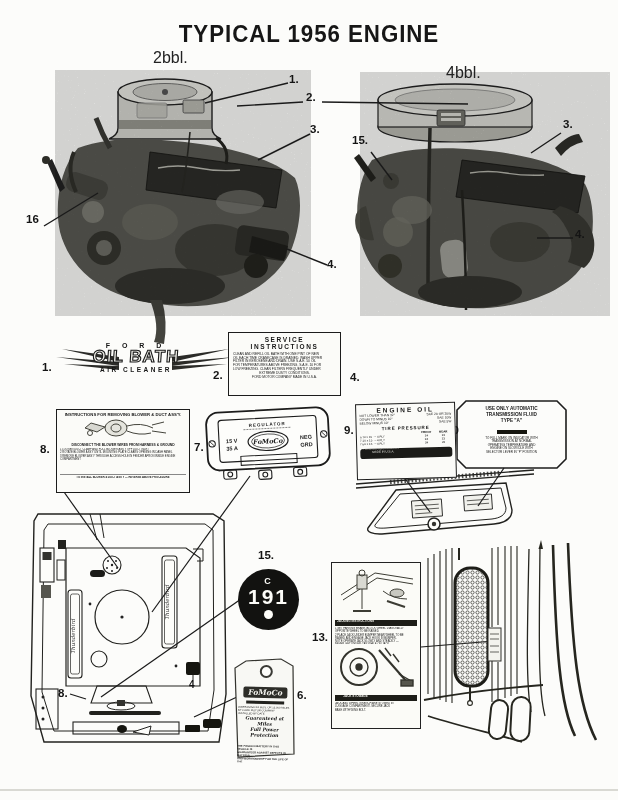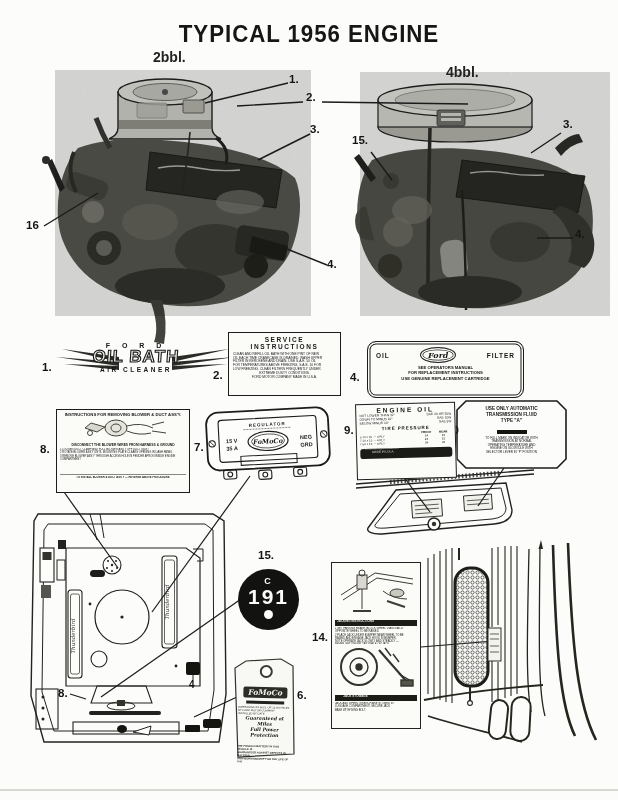--- a/index.html
+++ b/index.html
@@ -1,18 +1,18 @@
 <!DOCTYPE html>
 <html><head>
 <meta charset="utf-8">
 <style>
   html,body{margin:0;padding:0;background:#e8e8e4;}
   .page{position:relative;width:618px;height:800px;background:#fcfcfa;font-family:"Liberation Sans",sans-serif;color:#1a1a1a;overflow:hidden;margin:0 auto;}
   .title{position:absolute;left:0;right:0;top:20px;text-align:center;font-size:24px;font-weight:bold;letter-spacing:1px;transform:scaleX(.93);color:#161616;}
-  .bbl{position:absolute;font-size:14px;font-weight:bold;color:#222;}
+  .bbl{position:absolute;font-size:16px;font-weight:normal;color:#222;}
   .co{position:absolute;font-weight:bold;font-size:11.5px;color:#141414;line-height:1;}
   .art{position:absolute;left:0;top:0;}
   
   .decal{position:absolute;box-sizing:border-box;background:#fbfbf8;color:#161616;}
   .bordered{border:1.5px solid #1c1c1c;}
   .fpw{overflow:hidden;}
   .fp{font-size:6px;line-height:1.18;transform-origin:0 0;}
   .s70{transform:scale(.70);width:142.8%;}
   .s55{transform:scale(.55);width:181.8%;}
   .s50{transform:scale(.50);width:200%;}
@@ -321,35 +321,35 @@
   </svg>
 
   <div class="title">TYPICAL 1956 ENGINE</div>
   <div class="bbl" style="left:153px;top:49px;">2bbl.</div>
   <div class="bbl" style="left:446px;top:64px;">4bbl.</div>
 
   <div class="co" style="left:289px;top:74px;">1.</div>
   <div class="co" style="left:306px;top:92px;">2.</div>
   <div class="co" style="left:310px;top:124px;">3.</div>
   <div class="co" style="left:327px;top:259px;">4.</div>
-  <div class="co" style="left:26px;top:220px;">16</div>
+  <div class="co" style="left:26px;top:214px;">16</div>
   <div class="co" style="left:352px;top:135px;">15.</div>
   <div class="co" style="left:563px;top:119px;">3.</div>
   <div class="co" style="left:575px;top:229px;">4.</div>
 
   <div class="co" style="left:42px;top:362px;">1.</div>
   <div class="co" style="left:213px;top:370px;">2.</div>
   <div class="co" style="left:350px;top:372px;">4.</div>
   <div class="co" style="left:40px;top:444px;">8.</div>
   <div class="co" style="left:194px;top:442px;">7.</div>
   <div class="co" style="left:344px;top:425px;">9.</div>
   <div class="co" style="left:446px;top:425px;">10</div>
   <div class="co" style="left:258px;top:550px;">15.</div>
   <div class="co" style="left:297px;top:690px;">6.</div>
-  <div class="co" style="left:312px;top:632px;">14.</div>
+  <div class="co" style="left:312px;top:632px;">13.</div>
   <div class="co" style="left:58px;top:688px;">8.</div>
   <div class="co" style="left:189px;top:680px;font-size:10px;">4</div>
 
   <div class="decal oilbath" style="left:58px;top:336px;">
     <div class="ob-ford">F O R D</div>
     <div class="ob-main">OIL BATH</div>
     <div class="ob-sub">AIR CLEANER</div>
   </div>
 
   <div class="decal bordered service" style="left:228px;top:332px;">
@@ -360,34 +360,20 @@
         <div>OIL EACH TIME CRANKCASE IS DRAINED. WASH UPPER</div>
         <div>FILTER IN KEROSENE AND DRAIN. USE S.A.E. 50 OIL</div>
         <div>FOR TEMPERATURES ABOVE FREEZING, S.A.E. 10 FOR</div>
         <div>LOW FREEZING. CLEAN FILTERS FREQUENTLY UNDER</div>
         <div class="ctr">EXTREME DUSTY CONDITIONS.</div>
         <div class="ctr">FORD MOTOR COMPANY            MADE IN U.S.A.</div>
       </div>
     </div>
   </div>
 
-  <div class="decal oilfilter" style="left:367px;top:341px;">
-    <div class="of-top">
-      <span class="of-word">OIL</span>
-      <span class="of-oval">Ford</span>
-      <span class="of-word">FILTER</span>
-    </div>
-    <div class="fpw of-lines" style="height:22px;">
-      <div class="fp s70 ctr" style="line-height:1.3;">
-        <div>SEE OPERATORS MANUAL</div>
-        <div>FOR REPLACEMENT INSTRUCTIONS</div>
-        <div>USE GENUINE REPLACEMENT CARTRIDGE</div>
-      </div>
-    </div>
-  </div>
 
   <div class="decal blower" style="left:56px;top:409px;">
     <div class="fpw" style="height:5px;">
         <div class="fp s70 ctr" style="font-weight:bold;">INSTRUCTIONS FOR REMOVING BLOWER &amp; DUCT ASS'Y.</div>
       </div>
     <svg width="126" height="22" viewBox="0 0 126 22">
       <g fill="none" stroke="#44443c" stroke-width="1">
         <ellipse cx="56" cy="11" rx="11" ry="8" fill="#e4e4dd"></ellipse>
         <ellipse cx="56" cy="11" rx="5" ry="4"></ellipse>
         <path d="M67,9 q14,-4 26,2"></path>

